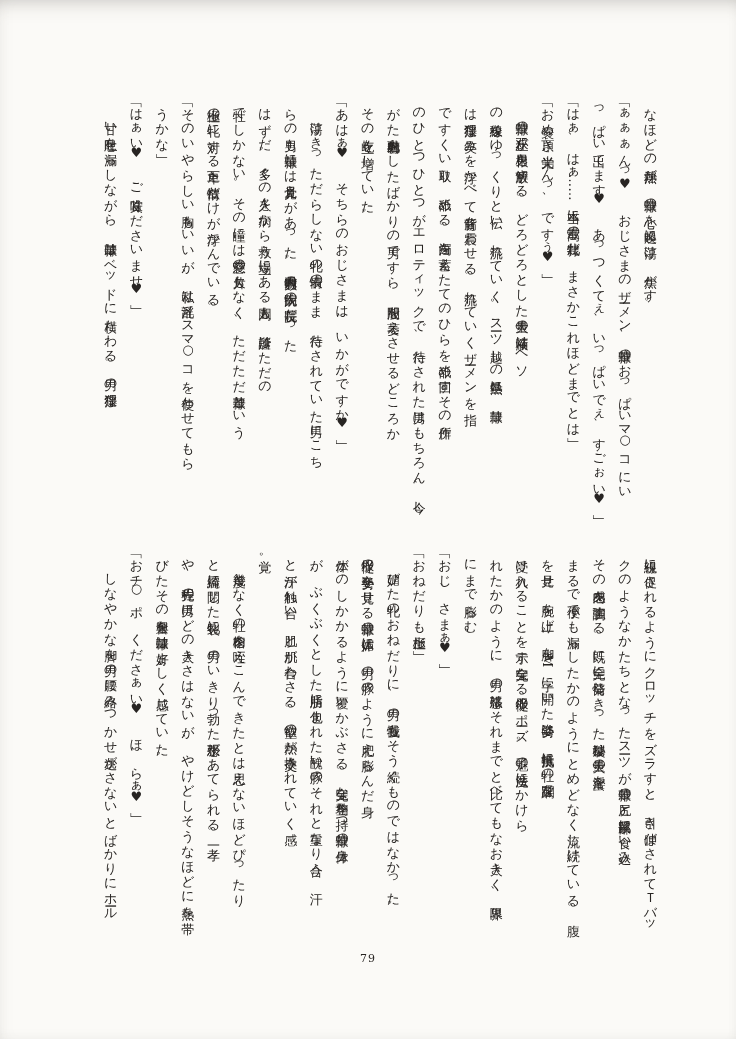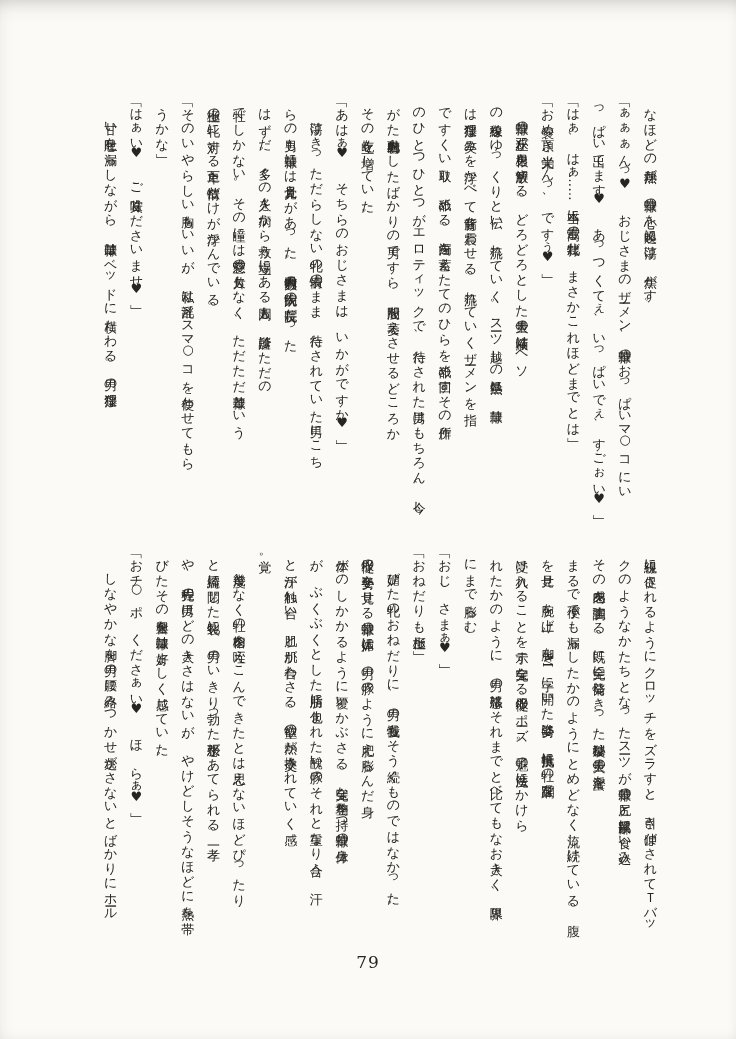--- a/index.html
+++ b/index.html
@@ -42,21 +42,21 @@
     letter-spacing: 0.35px;    
     color: var(--ink, #272422);
     font-kerning: none;
   }
   .pagenum {
     position: absolute;
     top: 952px;
     left: 0;
     width: 736px;
     text-align: center;
-    font-size: 17px;
+    font-size: 11px;
     letter-spacing: 1px;
     color: var(--ink, #272422);
   }
 </style>
 </head>
 <body>
 
 <div class="page">
 
   <section class="vblock upper">

